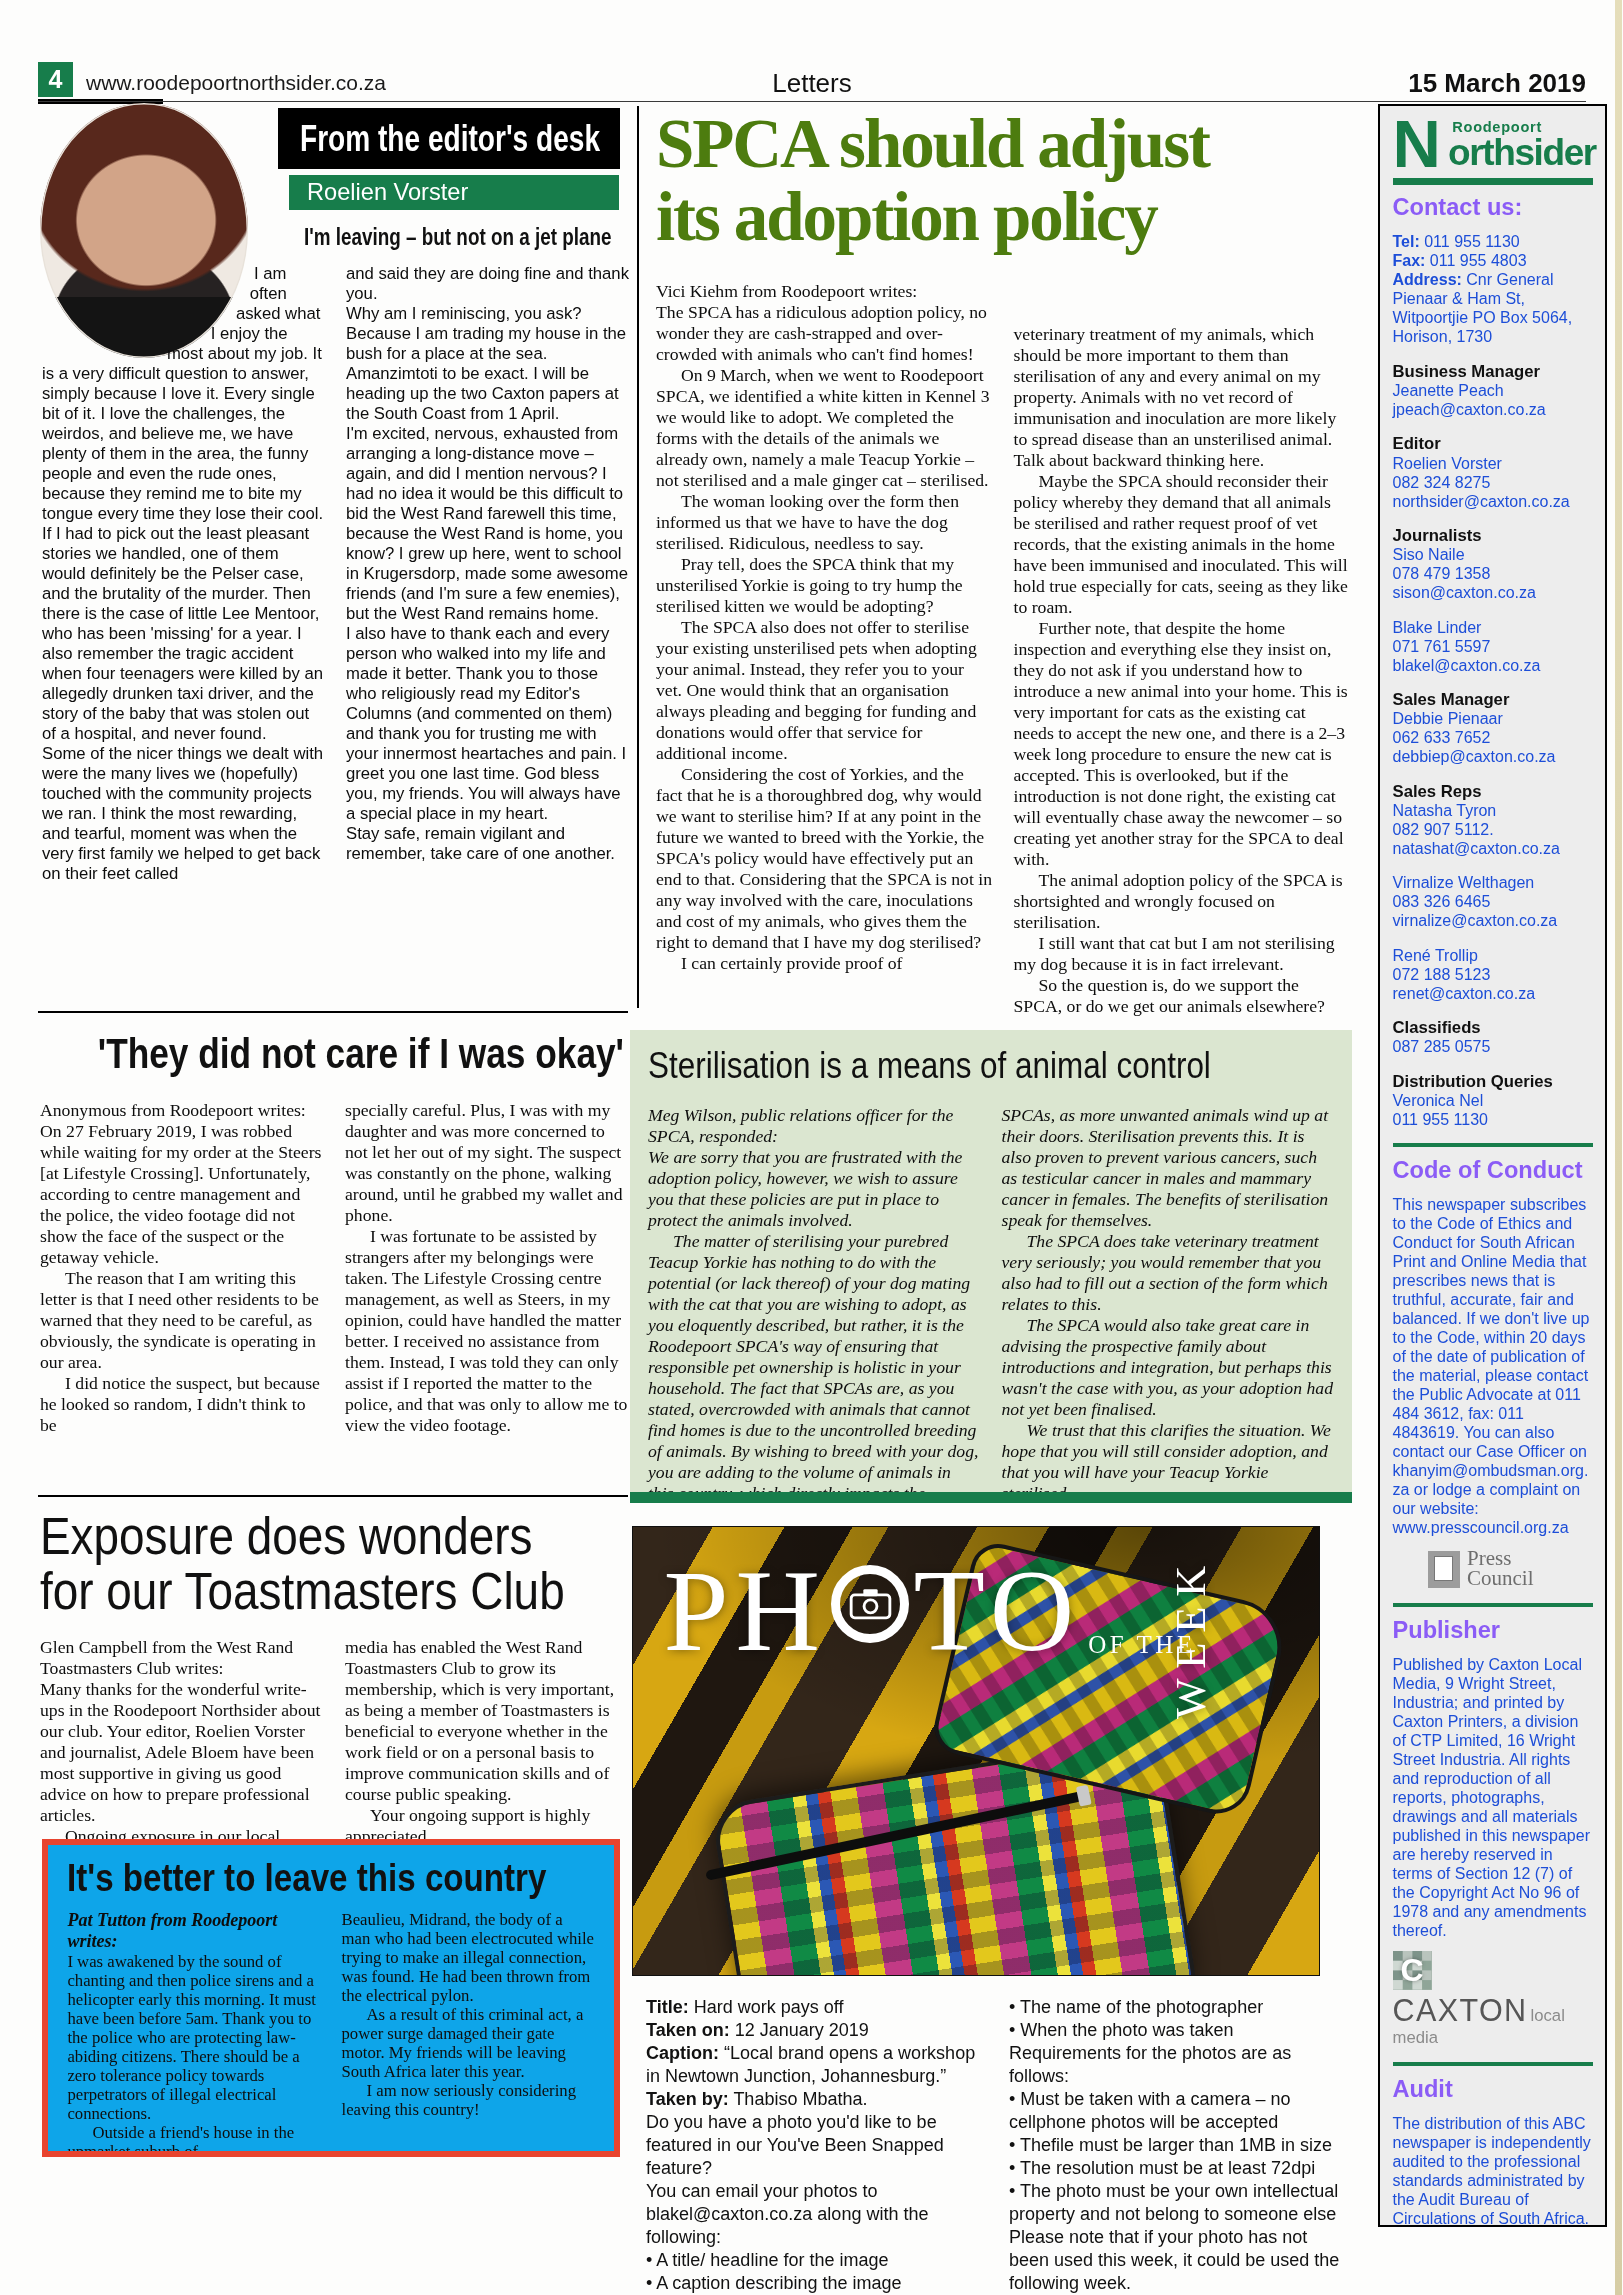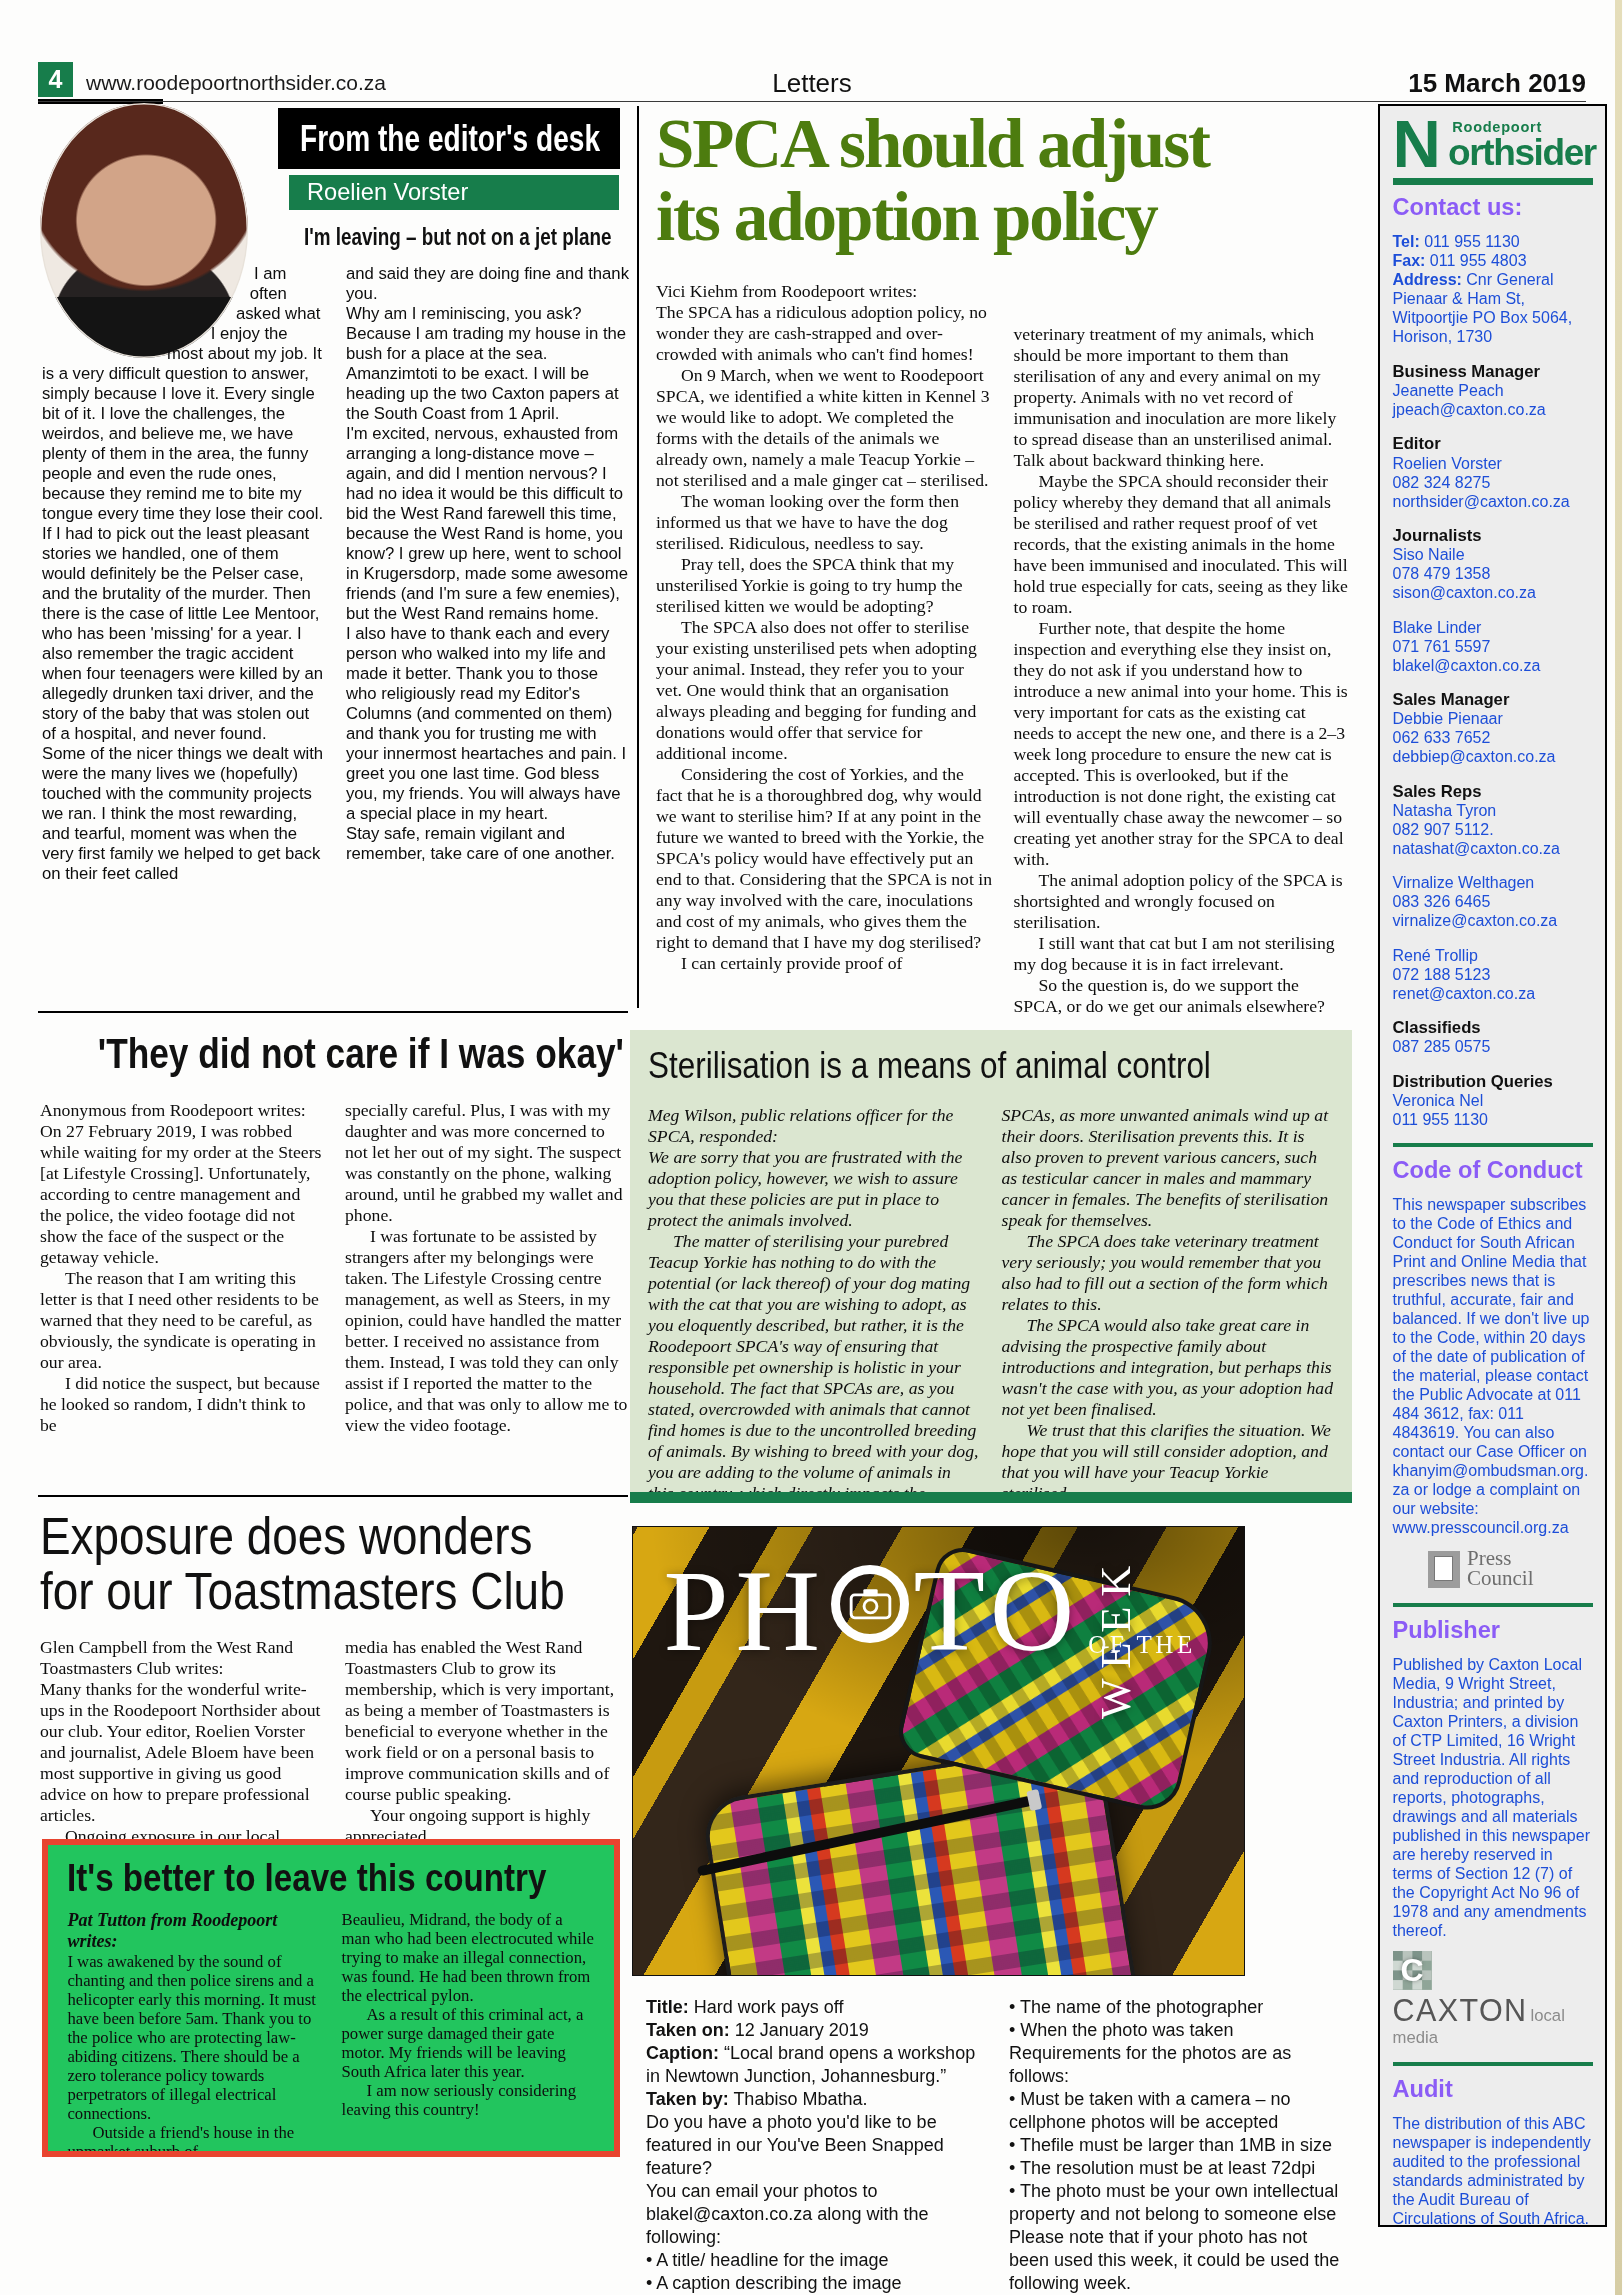--- a/index.html
+++ b/index.html
@@ -52,36 +52,36 @@
   .spca .cols{margin-top:2.8px}
 
   
   .hrule-a{left:38px;top:1011px;width:590px;height:2.1px;background:#000}
   .okay{left:40px;top:1029px;width:589px}
   .okay .hd{text-align:right;font:700 43px "Liberation Sans",sans-serif;margin-bottom:22px}
   .hrule-b{left:38px;top:1495px;width:590px;height:2.1px;background:#000}
   .toast{left:40px;top:1510px;width:589px}
   .toast .hd{font:400 51px/1.07 "Liberation Sans",sans-serif;margin-bottom:18px}
   .toast .hd .cond{transform:scaleX(.9)}
-  .redbox{left:42px;top:1839px;width:578px;height:318px;border:6.2px solid #e8442f;background:#22c55e;
+  .redbox{left:42px;top:1839px;width:578px;height:318px;border:6.2px solid #e8442f;background:#0ea5e9;
           padding:11px 19.4px;overflow:hidden}
   .redbox .hd{font:700 39px "Liberation Sans",sans-serif;margin-bottom:9.7px}
   .redbox p{font:16.7px/19px "Liberation Serif",serif}
   .redbox .byline{font:700 18px/21px "Liberation Serif",serif;font-style:italic}
 
   
   .ster{left:630px;top:1030px;width:722px;height:462px;background:#dbe6d0;padding:15.3px 18px;overflow:hidden}
   .ster .hd{font:400 37px "Liberation Sans",sans-serif;margin-bottom:18px}
   .ster .hd .cond{transform:scaleX(.85)}
   .ster p{font-style:italic}
   .ster .byline{font-style:italic}
   .ster-bar{left:630px;top:1492px;width:722px;height:11px;background:#177d4b}
 
   
-  .potw{left:632px;top:1526px;width:613px;height:450px;border:1.4px solid #101010;overflow:hidden;
+  .potw{left:632px;top:1526px;width:688px;height:450px;border:1.4px solid #101010;overflow:hidden;
     background:
       radial-gradient(120% 90% at 75% 0%,rgba(0,0,0,.55),rgba(0,0,0,0) 60%),
       repeating-linear-gradient(300deg,#d7a712 0 62px,#33261a 62px 139px,#c79b10 139px 170px,#1f1710 170px 229px);
     background-color:#2a2014}
   .potw-title{position:absolute;left:30.5px;top:25px;display:flex;align-items:flex-start;color:#fff}
   .potw-tpart{font:400 117px/1 "Liberation Serif",serif;letter-spacing:7px;text-shadow:0 1.4px 9.7px rgba(0,0,0,.4)}
   .potw-cam{width:78px;height:78px;border:9px solid #fff;border-radius:50%;margin:12.5px 4.2px 0;
             display:flex;align-items:center;justify-content:center;background:rgba(0,0,0,.12)}
   .potw-ofthe{font:400 25px "Liberation Serif",serif;letter-spacing:3.5px;align-self:flex-end;margin:0 0 9.7px 7px;white-space:nowrap}
   .potw-week{position:absolute;right:104px;top:29px;font:400 43px "Liberation Serif",serif;letter-spacing:9.7px;

